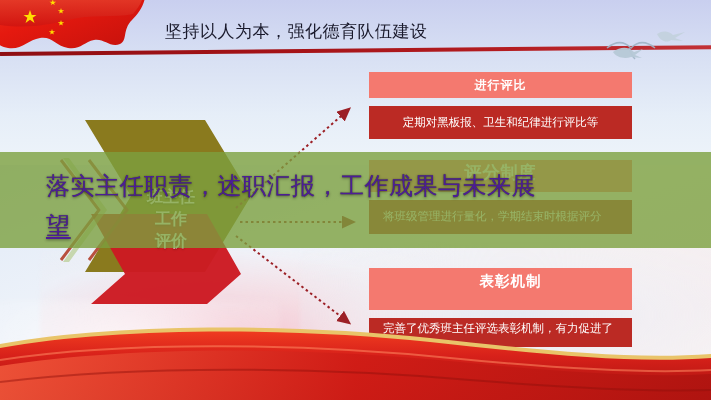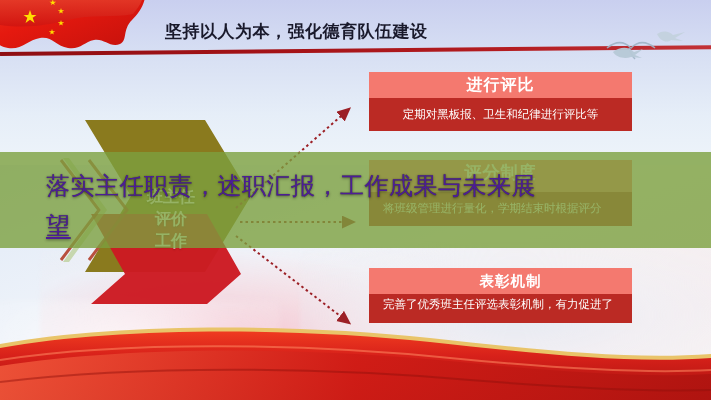--- a/index.html
+++ b/index.html
@@ -61,41 +61,41 @@
   .arrows{position:absolute;left:0;top:0;width:711px;height:400px;pointer-events:none;}
 
   
   .card{position:absolute;}
   .card-head{
     color:#ffffff;font-weight:bold;text-align:center;
     letter-spacing:1px;
     box-sizing:border-box;
   }
   .card-body{
-    color:#ffffff;box-sizing:border-box;
+    color:#ffffff;box-sizing:border-box;margin-top:8px;
   }
   .card-body div{white-space:nowrap;}
 
   
   #card1{left:369px;top:72px;width:263px;}
-  #card1 .card-head{background:#f4796f;height:26px;line-height:26px;font-size:16px;}
+  #card1 .card-head{background:#f4796f;height:26px;line-height:26px;font-size:12px;}
   #card1 .card-body{
     background:#bb2a24;padding:8px 0 9px 0;text-align:center;font-size:11.5px;line-height:16px;
   }
 
   
   #card2{left:369px;top:160px;width:263px;}
   #card2 .card-head{background:#f4796f;height:32px;line-height:26px;font-size:17px;}
   #card2 .card-body{
     background:#bb2a24;padding:7px 8px 8px 14px;font-size:11.5px;line-height:19px;
   }
 
   
   #card3{left:369px;top:268px;width:263px;}
-  #card3 .card-head{background:#f4796f;height:26px;line-height:26px;font-size:14.5px;padding-left:20px;}
+  #card3 .card-head{background:#f4796f;height:42px;line-height:26px;font-size:14.5px;padding-left:20px;}
   #card3 .card-body{
     background:#bb2a24;padding:0 0 9px 14px;font-size:11.5px;line-height:20px;
   }
 
   
   .green-band{
     position:absolute;left:0;top:152px;width:711px;height:96px;
     background:rgba(124,160,62,0.80);
   }
 
@@ -164,42 +164,42 @@
       </g>
       <g fill="#c3d2dd" opacity=".95">
         <path d="M58,8 C64,4 70,5 74,9 L86,6 L76,12 L84,15 L72,14 C68,17 62,16 58,8 Z"></path>
       </g>
       <g fill="#b6c8d6" opacity=".95">
         <path d="M14,26 C22,20 30,21 35,26 L44,23 L36,29 L43,32 L32,31 C26,33 18,32 14,26 Z"></path>
       </g>
     </svg>
   </div>
 
-  <div style="position:absolute;left:165px;top:20px;width:420px;font-size:17px;font-weight:bold;color:#19192b;letter-spacing:.5px;">坚持以人为本，强化德育队伍建设</div>
+  <div style="position:absolute;left:165px;top:20px;width:420px;font-size:17px;font-weight:normal;color:#19192b;letter-spacing:.5px;">坚持以人为本，强化德育队伍建设</div>
 
   <div class="chev-group">
     <svg width="240" height="190" viewBox="0 0 240 190">
 
       <polygon points="30,2 150,2 196,78 150,154 30,154 76,78" fill="#8a7a1e"></polygon>
 
       <polygon points="36,96 152,96 186,156 152,186 36,186 70,156" fill="#cc1a22" opacity=".97"></polygon>
 
       <g fill="none" stroke="#b0351f" stroke-width="3" opacity=".85">
         <polyline points="6,42 44,92 6,142"></polyline>
         <polyline points="34,42 72,92 34,142"></polyline>
       </g>
 
       <polygon points="8,40 46,92 8,144 14,144 52,92 14,40" fill="#a9c274" opacity=".55"></polygon>
     </svg>
   </div>
 
   <div class="chev-label">
     <div>班主任</div>
+    <div>工作</div>
     <div>评价</div>
-    <div>工作</div>
   </div>
 
   <svg class="arrows" viewBox="0 0 711 400">
     <defs>
       <marker id="ah" markerWidth="7" markerHeight="7" refX="5" refY="3.2" orient="auto">
         <path d="M0,0 L7,3.2 L0,6.4 z" fill="#9c2026"></path>
       </marker>
     </defs>
     <line x1="236" y1="208" x2="348" y2="110" stroke="#9c2026" stroke-width="2" stroke-dasharray="2.5 3" marker-end="url(#ah)"></line>
     <line x1="240" y1="222" x2="352" y2="222" stroke="#9c2026" stroke-width="2" stroke-dasharray="2.5 3" marker-end="url(#ah)"></line>

